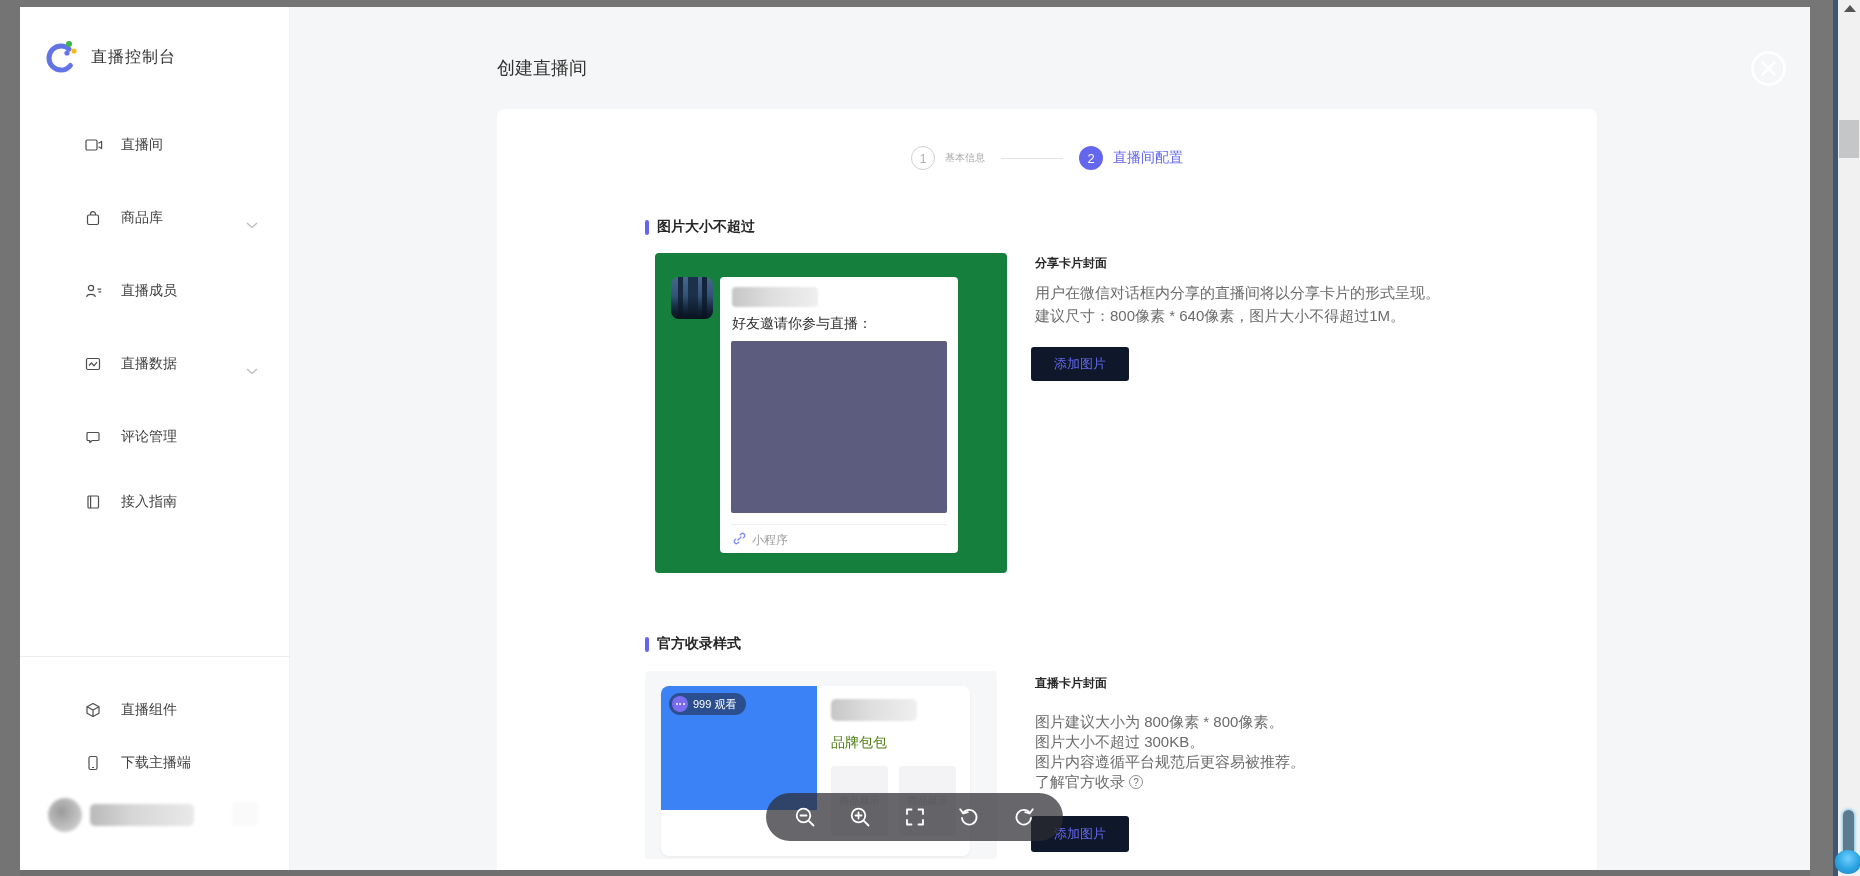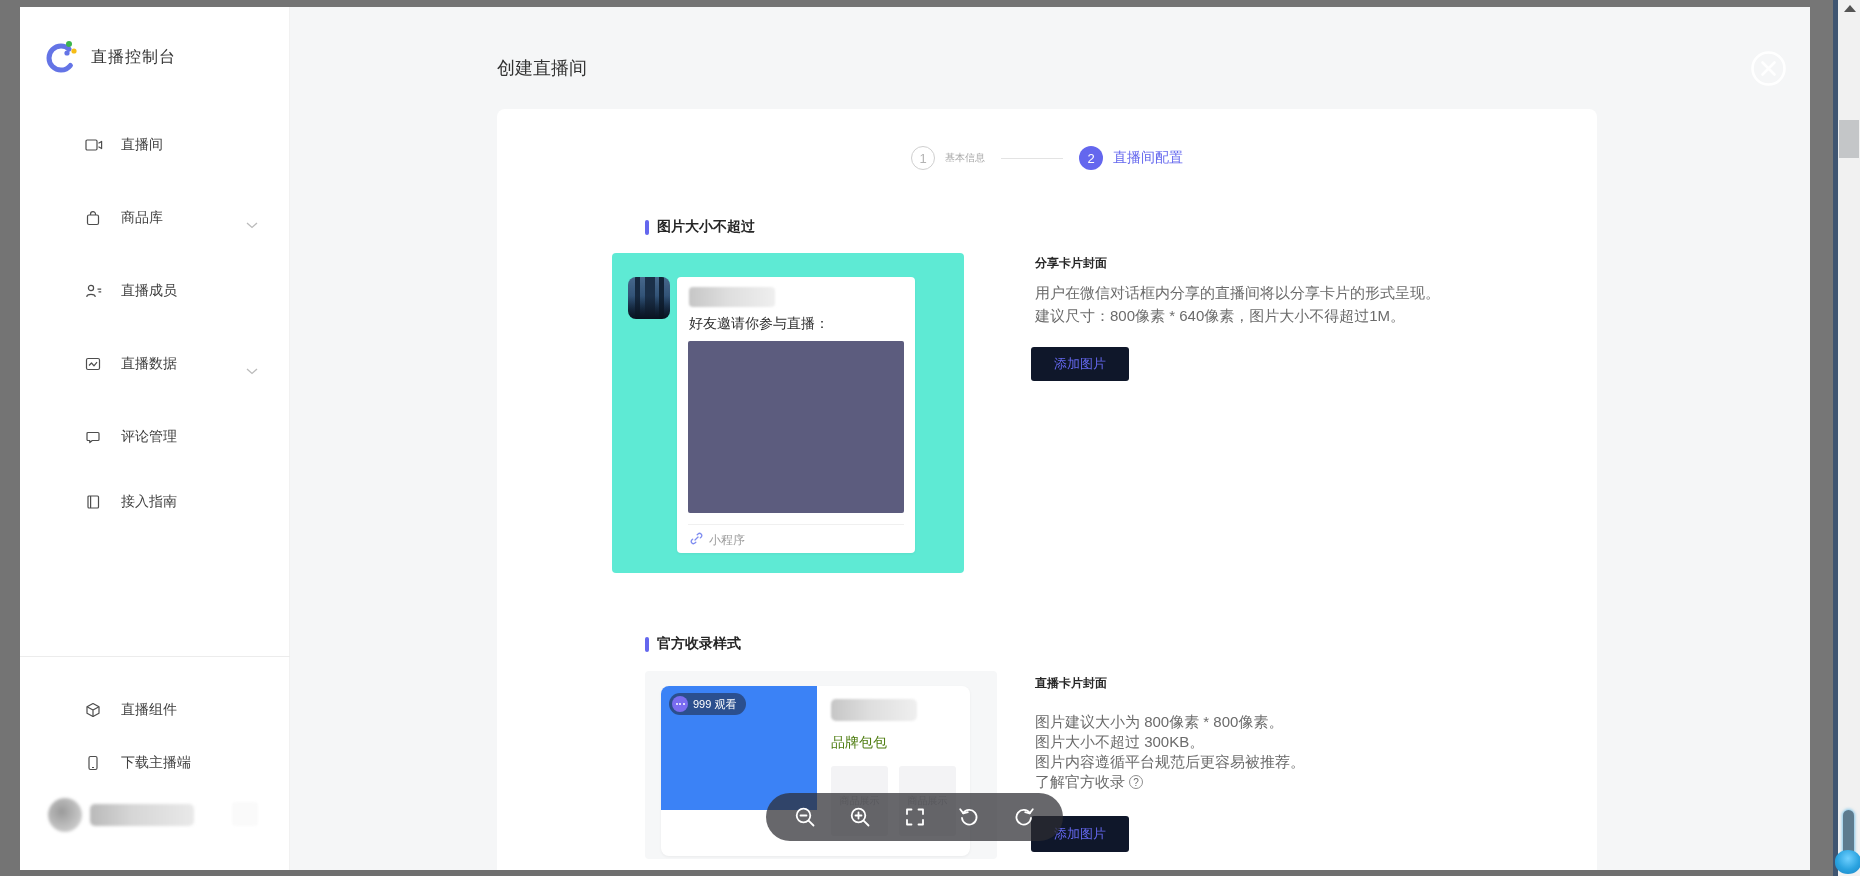--- a/index.html
+++ b/index.html
@@ -64,21 +64,21 @@
   .step.inactive .step-label { color:#a8a8a8; font-size:10px; }
   .step.active .step-circle { background:#6467ee; color:#fff; }
   .step.active .step-label { color:#6467ee; font-size:14px; }
   .step-line { width:62px; height:1px; background:#e3e3e3; margin:0 4px; }
 
   
   .sec-bar { width:4px; height:15px; background:#6467ee; border-radius:2px; z-index:5; }
   .sec-head { font-size:14px; font-weight:bold; color:#262626; z-index:5; }
 
   
-  .panel1 { left:612px; top:253px; width:352px; height:320px; background:#5eead4;
+  .panel1 { left:655px; top:253px; width:352px; height:320px; background:#15803d;
     border-radius:4px; z-index:5; }
   .share-avatar { left:16px; top:24px; width:42px; height:42px; border-radius:8px; overflow:hidden;
     background:
       linear-gradient(0deg, rgba(8,16,28,.9) 0%, rgba(8,16,28,0) 55%),
       linear-gradient(90deg, transparent 0 7px, #16293f 7px 12px, transparent 12px 17px,
         #1b3049 17px 27px, transparent 27px 31px, #122438 31px 36px, transparent 36px),
       linear-gradient(180deg,#47688c 0%, #2b4c70 60%, #142c47 100%); }
   .chat-card { left:65px; top:24px; width:238px; height:276px; background:#fff; border-radius:4px;
     box-shadow:0 1px 3px rgba(0,0,0,.05); }
   .chat-name-pill { left:12px; top:10px; width:86px; height:20px; border-radius:4px;

